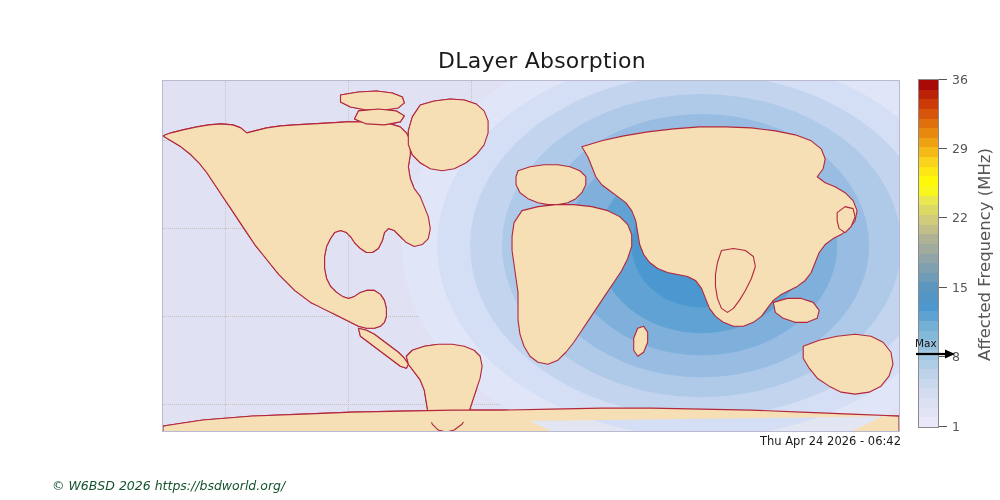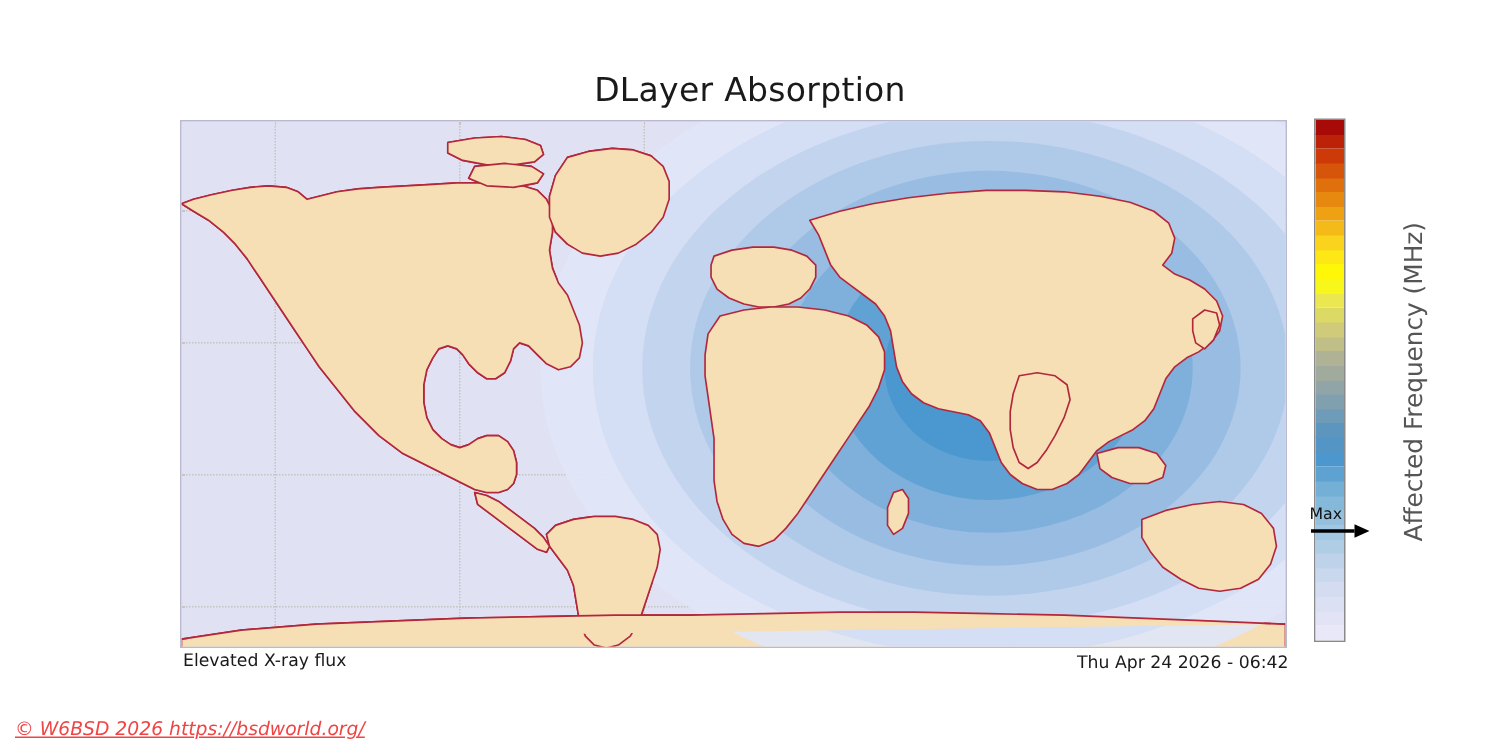--- a/index.html
+++ b/index.html
@@ -5,21 +5,21 @@
   html, body {
     margin: 0; padding: 0;
     background: #ffffff;
   }
   body {
     width: 1000px; height: 500px;
     font-family: "DejaVu Sans", "Liberation Sans", sans-serif;
     overflow: hidden;
     position: relative;
   }
-  #page { position: absolute; inset: 0; }
+  #page { position: absolute; inset: 0; margin-left: 42px; }
 
   
   .title {
     position: absolute;
     left: 0; top: 48px; width: 1000px;
     text-align: center;
     font-size: 22px;
     color: #1a1a1a;
     letter-spacing: .2px;
   }
@@ -98,21 +98,21 @@
   .maxmark { position: absolute; left: 873px; top: 337px; width: 44px; height: 24px; }
   .maxmark .mlabel {
     position: absolute; left: 0; top: 0;
     font-size: 10.5px; color: #111;
   }
   .maxmark svg { position: absolute; left: 0; top: 11px; }
 
   
   .footer {
     position: absolute; left: 10px; top: 478px;
-    font-size: 12.5px; font-style: italic; color: #ef4444; text-decoration: underline;
+    font-size: 12.5px; font-style: italic; color: #14532d;
   }
 </style>
 </head>
 <body>
 
 <div id="page">
 
   <div class="title">DLayer Absorption</div>
 
   <div class="map-frame">
@@ -288,21 +288,20 @@
           <path d="M196,248 L204,250 L212,254 L220,260 L228,266 L236,272 L242,278
                    L246,284 L244,288 L238,286 L230,280 L222,274 L214,268 L206,262
                    L198,256 Z"></path>
         </g>
       </svg>
 
     </div>
   </div>
 
   <div class="caption-left">
-    <div>Elevated X-ray flux</div>
   </div>
   <div class="caption-right">Thu Apr 24 2026 - 06:42</div>
 
   <div class="cbar-wrap">
     <div class="cbar" id="cbar">
         <div class="cbar-band" style="height: 10.3389px; bottom: 0px; background: rgb(232, 232, 248);"></div>
         <div class="cbar-band" style="height: 10.3389px; bottom: 9.63889px; background: rgb(226, 228, 246);"></div>
         <div class="cbar-band" style="height: 10.3389px; bottom: 19.2778px; background: rgb(220, 224, 243);"></div>
         <div class="cbar-band" style="height: 10.3389px; bottom: 28.9167px; background: rgb(211, 220, 240);"></div>
         <div class="cbar-band" style="height: 10.3389px; bottom: 38.5556px; background: rgb(201, 216, 237);"></div>
@@ -333,20 +332,46 @@
         <div class="cbar-band" style="height: 10.3389px; bottom: 279.528px; background: rgb(238, 161, 19);"></div>
         <div class="cbar-band" style="height: 10.3389px; bottom: 289.167px; background: rgb(231, 137, 15);"></div>
         <div class="cbar-band" style="height: 10.3389px; bottom: 298.806px; background: rgb(224, 112, 12);"></div>
         <div class="cbar-band" style="height: 10.3389px; bottom: 308.444px; background: rgb(215, 85, 10);"></div>
         <div class="cbar-band" style="height: 10.3389px; bottom: 318.083px; background: rgb(205, 58, 8);"></div>
         <div class="cbar-band" style="height: 10.3389px; bottom: 327.722px; background: rgb(187, 34, 8);"></div>
         <div class="cbar-band" style="height: 10.3389px; bottom: 337.361px; background: rgb(168, 10, 8);"></div>
       </div>
   </div>
 
+  <div class="cbar-ticks" id="cbar-ticks">
+      <div class="tick-row" style="top: 0px;">
+        <div class="tick-mark"></div>
+        <div class="tick-label">36</div>
+      </div>
+      <div class="tick-row" style="top: 69.4px;">
+        <div class="tick-mark"></div>
+        <div class="tick-label">29</div>
+      </div>
+      <div class="tick-row" style="top: 138.8px;">
+        <div class="tick-mark"></div>
+        <div class="tick-label">22</div>
+      </div>
+      <div class="tick-row" style="top: 208.2px;">
+        <div class="tick-mark"></div>
+        <div class="tick-label">15</div>
+      </div>
+      <div class="tick-row" style="top: 277.6px;">
+        <div class="tick-mark"></div>
+        <div class="tick-label">8</div>
+      </div>
+      <div class="tick-row" style="top: 347px;">
+        <div class="tick-mark"></div>
+        <div class="tick-label">1</div>
+      </div>
+    </div>
 
   <div class="cbar-axis-label">Affected Frequency (MHz)</div>
 
   <div class="maxmark" style="top: 336.669px;">
     <span class="mlabel">Max</span>
     <svg width="42" height="12" viewBox="0 0 42 12">
       <line x1="1" y1="6" x2="30" y2="6" stroke="#000" stroke-width="2.2"></line>
       <polygon points="30,1.5 40,6 30,10.5" fill="#000"></polygon>
     </svg>
   </div>

